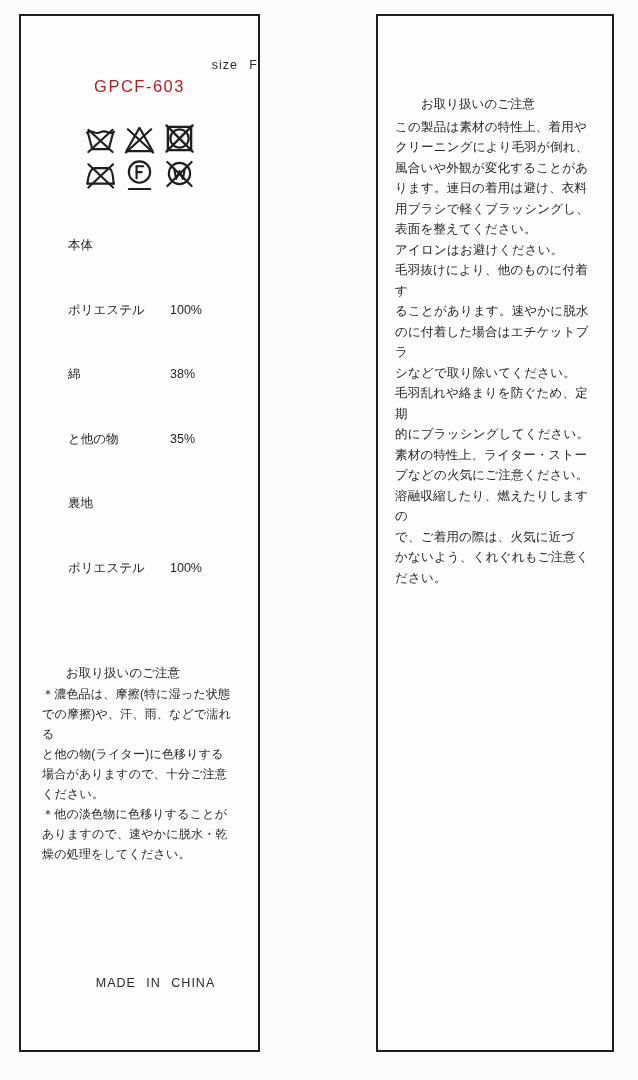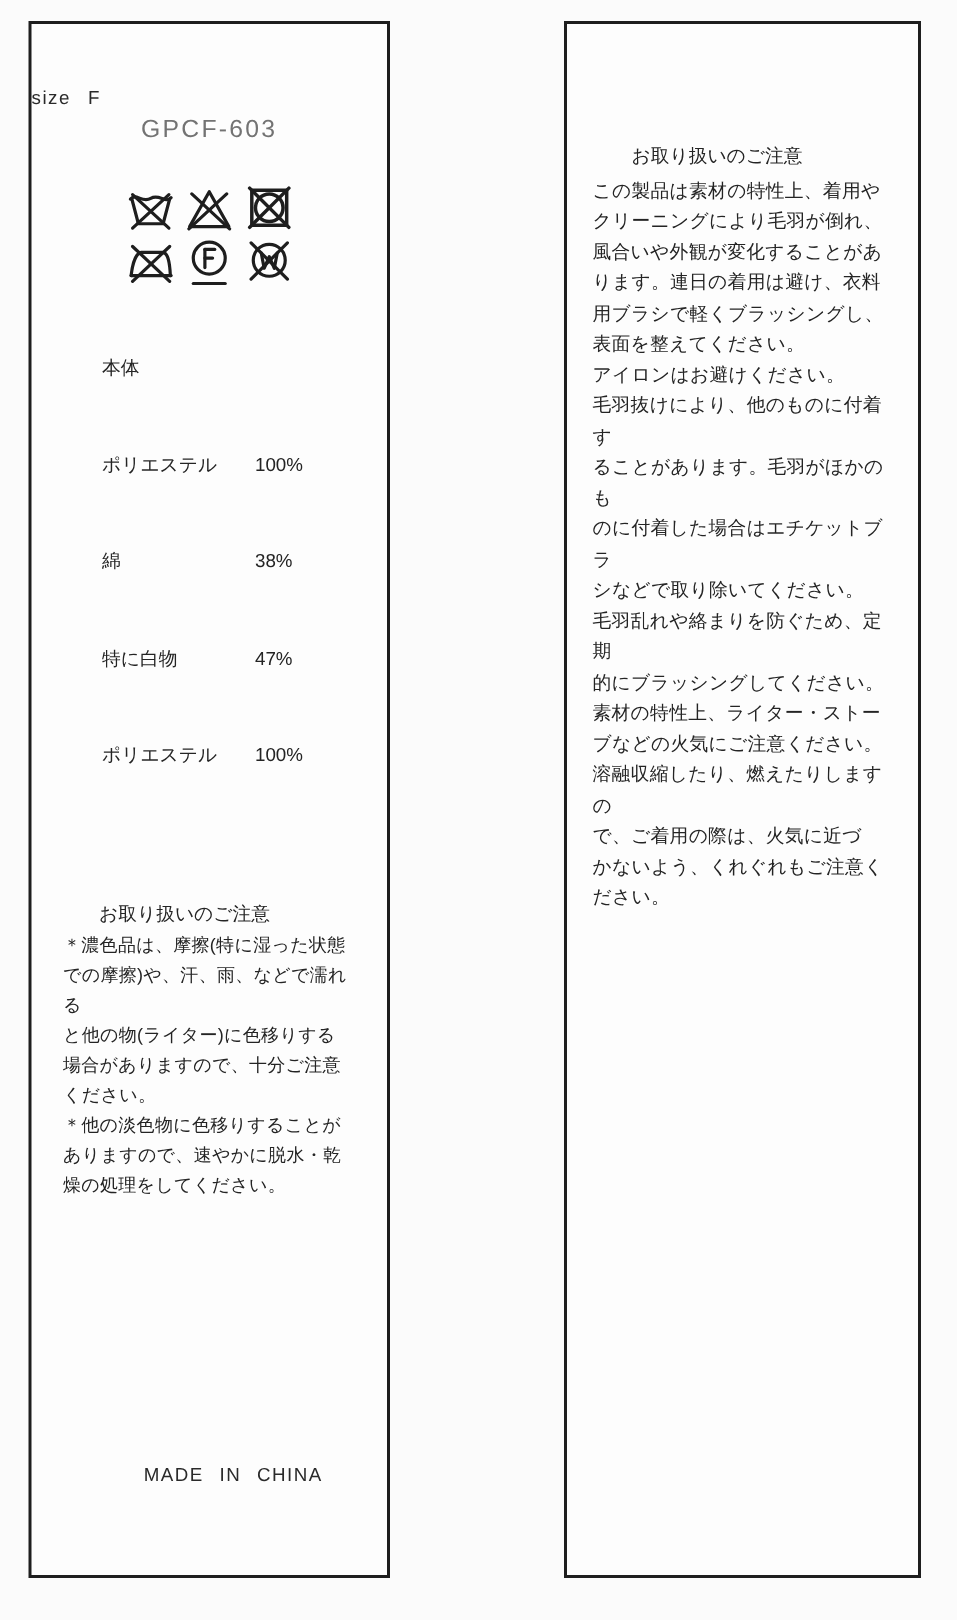--- a/index.html
+++ b/index.html
@@ -17,32 +17,32 @@
     height: 1038px;
     background: #fdfdfd;
     border: 2px solid #1e1e1e;
     box-sizing: border-box;
   }
   .label-left  { left: 19px;  width: 241px; }
   .label-right { left: 376px; width: 238px; }
 
   .size-line {
     margin-top: 42px;
-    text-align: left;
+    text-align: right;
     font-size: 12.5px;
     letter-spacing: 1px;
     word-spacing: 7px;
     color: #2a2a2a;
   }
   .code-line {
     margin-top: 5px;
     text-align: center;
     font-size: 16.5px;
     letter-spacing: 1.5px;
-    color: #737373;
+    color: #b91c1c;
   }
   .symbols {
     margin: 27px auto 0;
     width: 110px;
     display: grid;
     grid-template-columns: repeat(3, 31px);
     column-gap: 8.5px;
     row-gap: 3px;
   }
   .symbols svg { display: block; }
@@ -150,22 +150,26 @@
     </div>
     <div class="comp-row">
       <span class="comp-name">ポリエステル</span>
       <span class="comp-value">100%</span>
     </div>
     <div class="comp-row">
       <span class="comp-name">綿</span>
       <span class="comp-value">38%</span>
     </div>
     <div class="comp-row">
-      <span class="comp-name">特に白物</span>
-      <span class="comp-value">47%</span>
+      <span class="comp-name">と他の物</span>
+      <span class="comp-value">35%</span>
+    </div>
+    <div class="comp-row">
+      <span class="comp-name">裏地</span>
+      <span class="comp-value"></span>
     </div>
     <div class="comp-row">
       <span class="comp-name">ポリエステル</span>
       <span class="comp-value">100%</span>
     </div>
   </div>
 
   <div class="care-left">
     <div class="care-title">お取り扱いのご注意</div>
     <div class="care-body">＊濃色品は、摩擦(特に湿った状態
@@ -185,21 +189,21 @@
   <div class="care-right">
     <div class="care-title">お取り扱いのご注意</div>
     <div class="care-body">この製品は素材の特性上、着用や
 クリーニングにより毛羽が倒れ、
 風合いや外観が変化することがあ
 ります。連日の着用は避け、衣料
 用ブラシで軽くブラッシングし、
 表面を整えてください。
 アイロンはお避けください。
 毛羽抜けにより、他のものに付着す
-ることがあります。毛羽がほかのも
+ることがあります。速やかに脱水
 のに付着した場合はエチケットブラ
 シなどで取り除いてください。
 毛羽乱れや絡まりを防ぐため、定期
 的にブラッシングしてください。
 素材の特性上、ライター・ストー
 ブなどの火気にご注意ください。
 溶融収縮したり、燃えたりしますの
 で、ご着用の際は、火気に近づ
 かないよう、くれぐれもご注意く
 ださい。</div>

